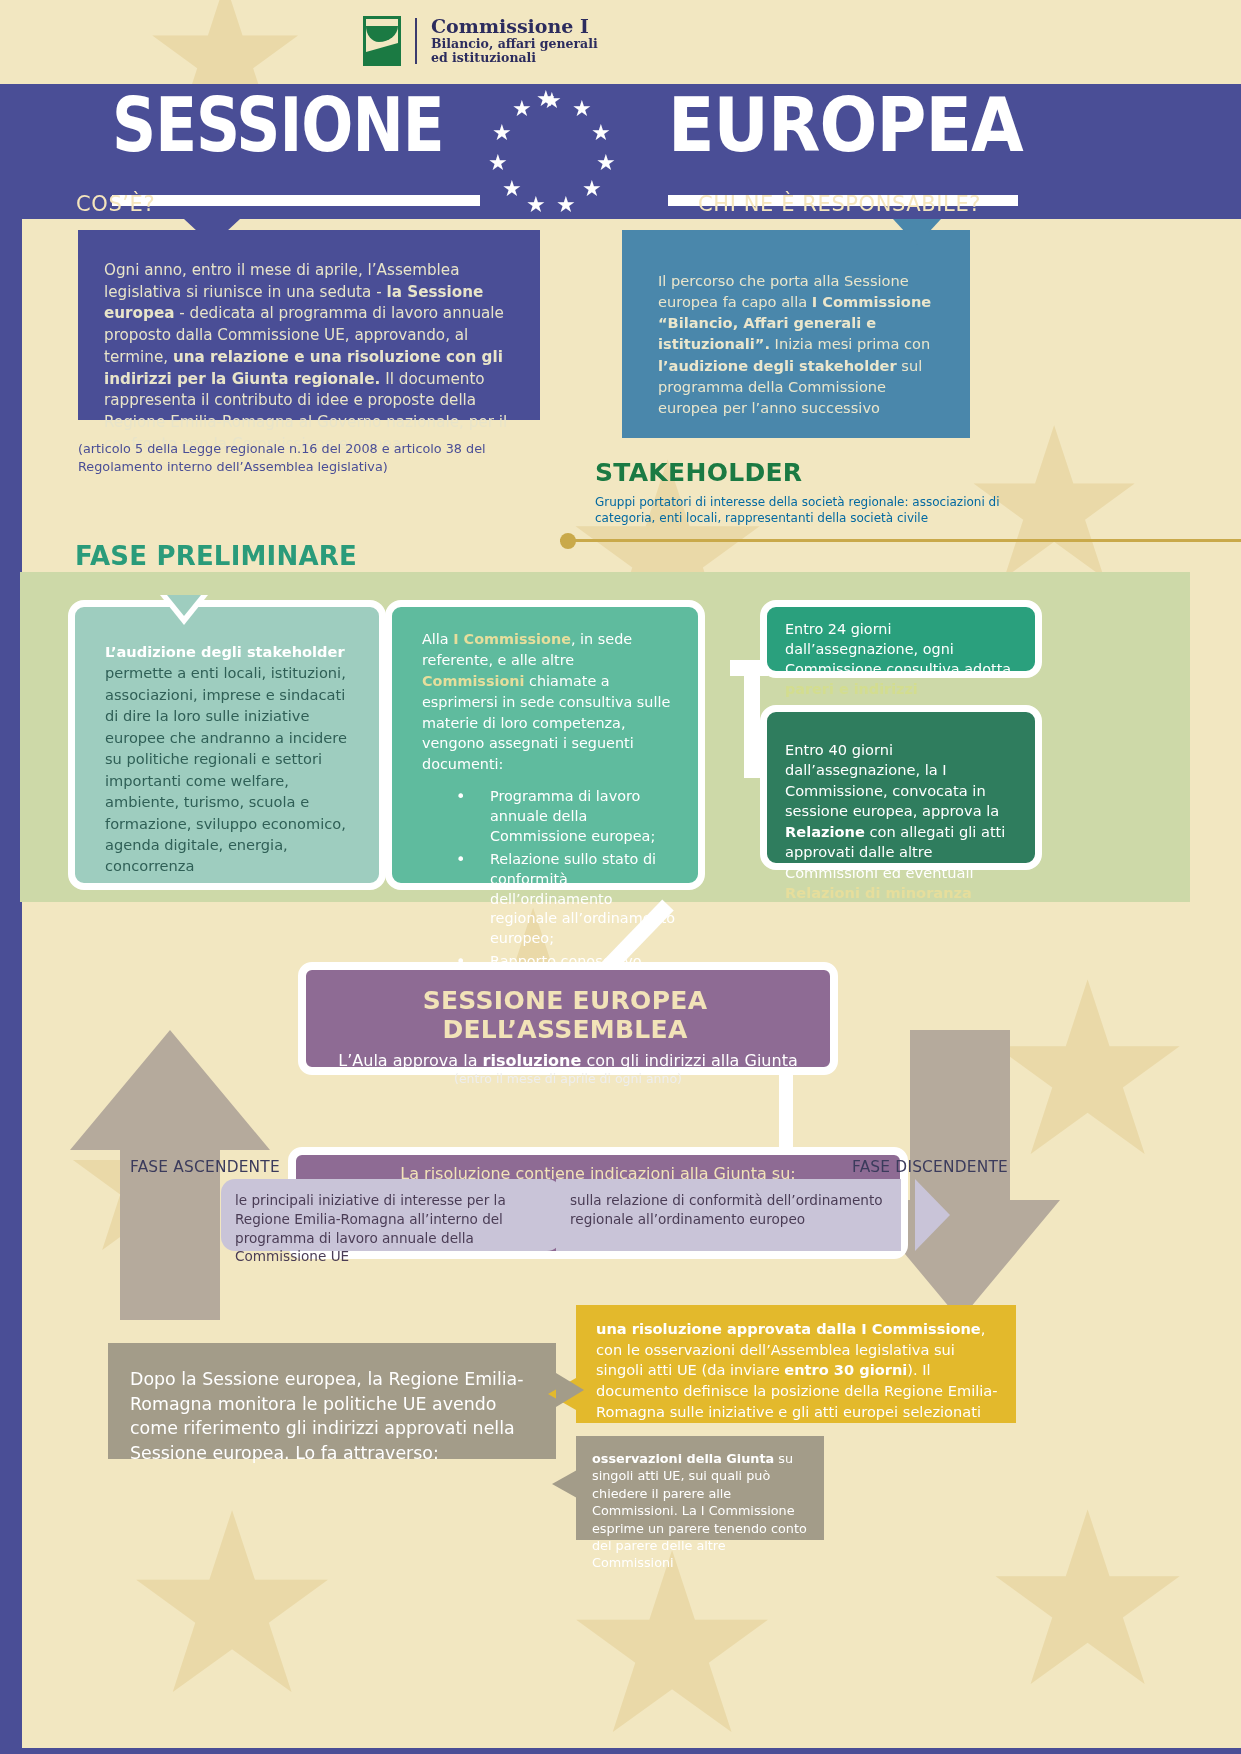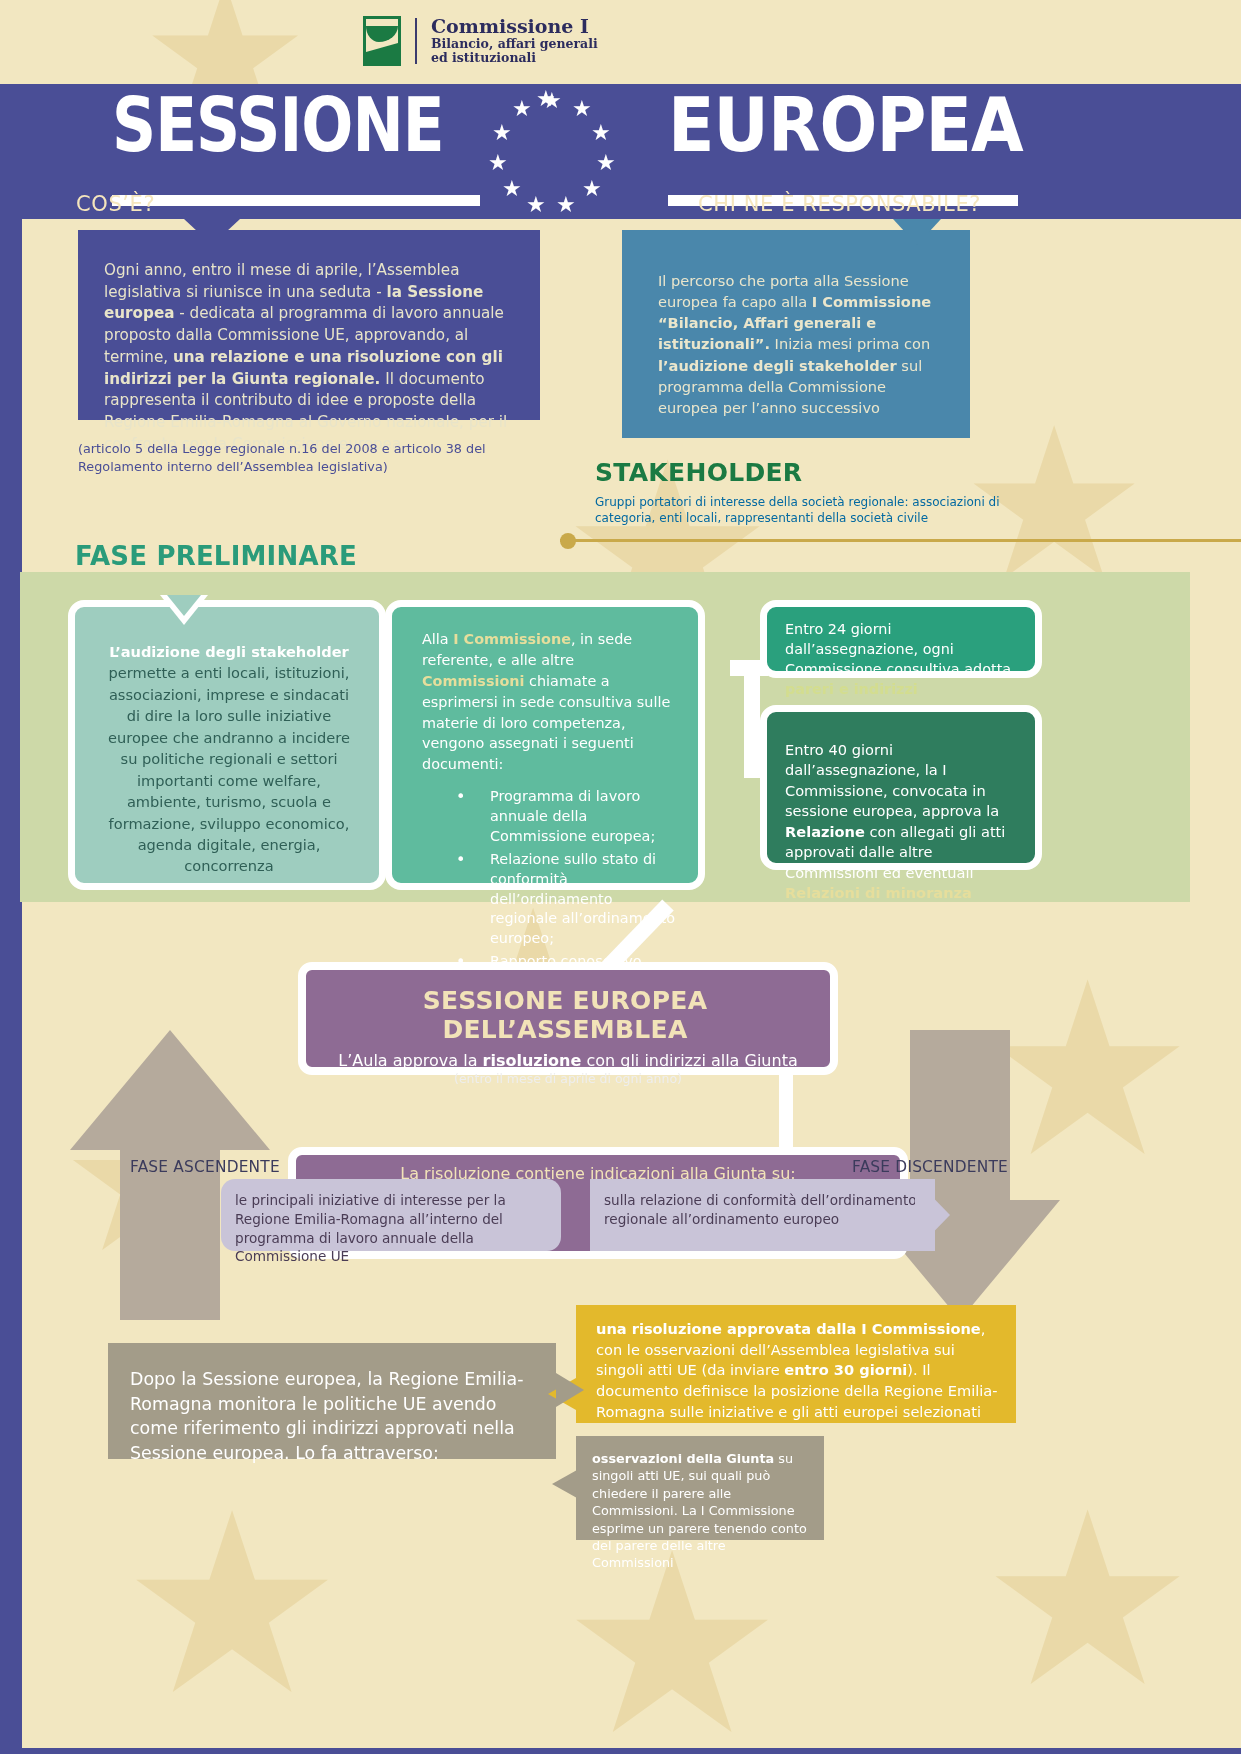--- a/index.html
+++ b/index.html
@@ -60,21 +60,21 @@
   #stakeholder h3{margin:0;font-size:25px;color:#1b7a43;font-weight:bold;letter-spacing:.3px;}
   #stakeholder p{margin:8px 0 0 0;font-size:12px;color:#0369a1;line-height:1.32;}
   #sh-line{position:absolute;left:560px;top:539px;width:690px;height:3px;background:#c9a94a;z-index:4;}
   #sh-dot{position:absolute;left:560px;top:533px;width:16px;height:16px;border-radius:50%;background:#c9a94a;z-index:5;}
 
   
   #fp-title{position:absolute;left:75px;top:541px;font-size:26px;font-weight:bold;color:#2a9b7a;z-index:5;letter-spacing:.2px;}
   #fp-band{position:absolute;left:20px;top:572px;width:1170px;height:330px;background:#cdd9a8;z-index:1;}
 
   .gbox{position:absolute;z-index:3;border-radius:16px;border:7px solid #fff;box-sizing:border-box;}
-  #g-left{left:68px;top:600px;width:318px;height:290px;background:#9ecdbf;text-align:center;}
+  #g-left{left:68px;top:600px;width:318px;height:290px;background:#9ecdbf;}
   #g-left .txt{padding:34px 26px 0 30px;color:#2f5f56;font-size:14.6px;line-height:1.47;}
   #g-left b{color:#fff;font-weight:bold;}
   #g-left-tail{position:absolute;left:160px;top:595px;width:0;height:0;
     border-left:24px solid transparent;border-right:24px solid transparent;border-top:30px solid #fff;z-index:5;}
   #g-left-tail2{position:absolute;left:167px;top:595px;width:0;height:0;
     border-left:17px solid transparent;border-right:17px solid transparent;border-top:21px solid #9ecdbf;z-index:6;}
 
   #g-mid{left:385px;top:600px;width:320px;height:290px;background:#5fbb9e;}
   #g-mid .txt{padding:22px 20px 0 30px;color:#fff;font-size:14.4px;line-height:1.45;}
   #g-mid .hl{color:#e6de9c;font-weight:bold;}
@@ -104,21 +104,21 @@
   #purple-main .sub{margin-top:7px;font-size:16px;color:#fff;}
   #purple-main .sub b{font-weight:bold;}
   #purple-main .sub2{margin-top:1px;font-size:12.5px;color:#eee;}
 
   #purple-strip{position:absolute;left:288px;top:1147px;width:620px;height:112px;background:#8e6b94;
      border-radius:14px;border:8px solid #fff;box-sizing:border-box;z-index:3;}
   #purple-strip .hdr{text-align:center;color:#f2e3b8;font-size:16px;padding-top:9px;}
 
   .lav{position:absolute;z-index:5;background:#c9c4d8;color:#4a3c55;font-size:13.6px;line-height:1.38;}
   #lav-l{left:221px;top:1179px;width:340px;height:72px;padding:12px 14px 0 14px;box-sizing:border-box;border-radius:14px;}
-  #lav-r{left:590px;top:1179px;width:345px;height:72px;padding:12px 14px 0 14px;box-sizing:border-box;}
+  #lav-r{left:556px;top:1179px;width:345px;height:72px;padding:12px 14px 0 14px;box-sizing:border-box;}
   .lav-arrow{position:absolute;width:0;height:0;z-index:5;}
 
   .phase-label{position:absolute;z-index:6;font-size:15.4px;color:#3b3b5c;letter-spacing:.2px;}
 
   
   #box-yellow{position:absolute;left:576px;top:1305px;width:440px;height:118px;background:#e3b92c;z-index:4;}
   #box-yellow .txt{padding:14px 18px 0 20px;color:#fff;font-size:14.6px;line-height:1.42;}
   #yellow-tail{position:absolute;left:548px;top:1378px;width:0;height:0;
      border-top:16px solid transparent;border-bottom:16px solid transparent;border-right:28px solid #e3b92c;z-index:5;}
 

